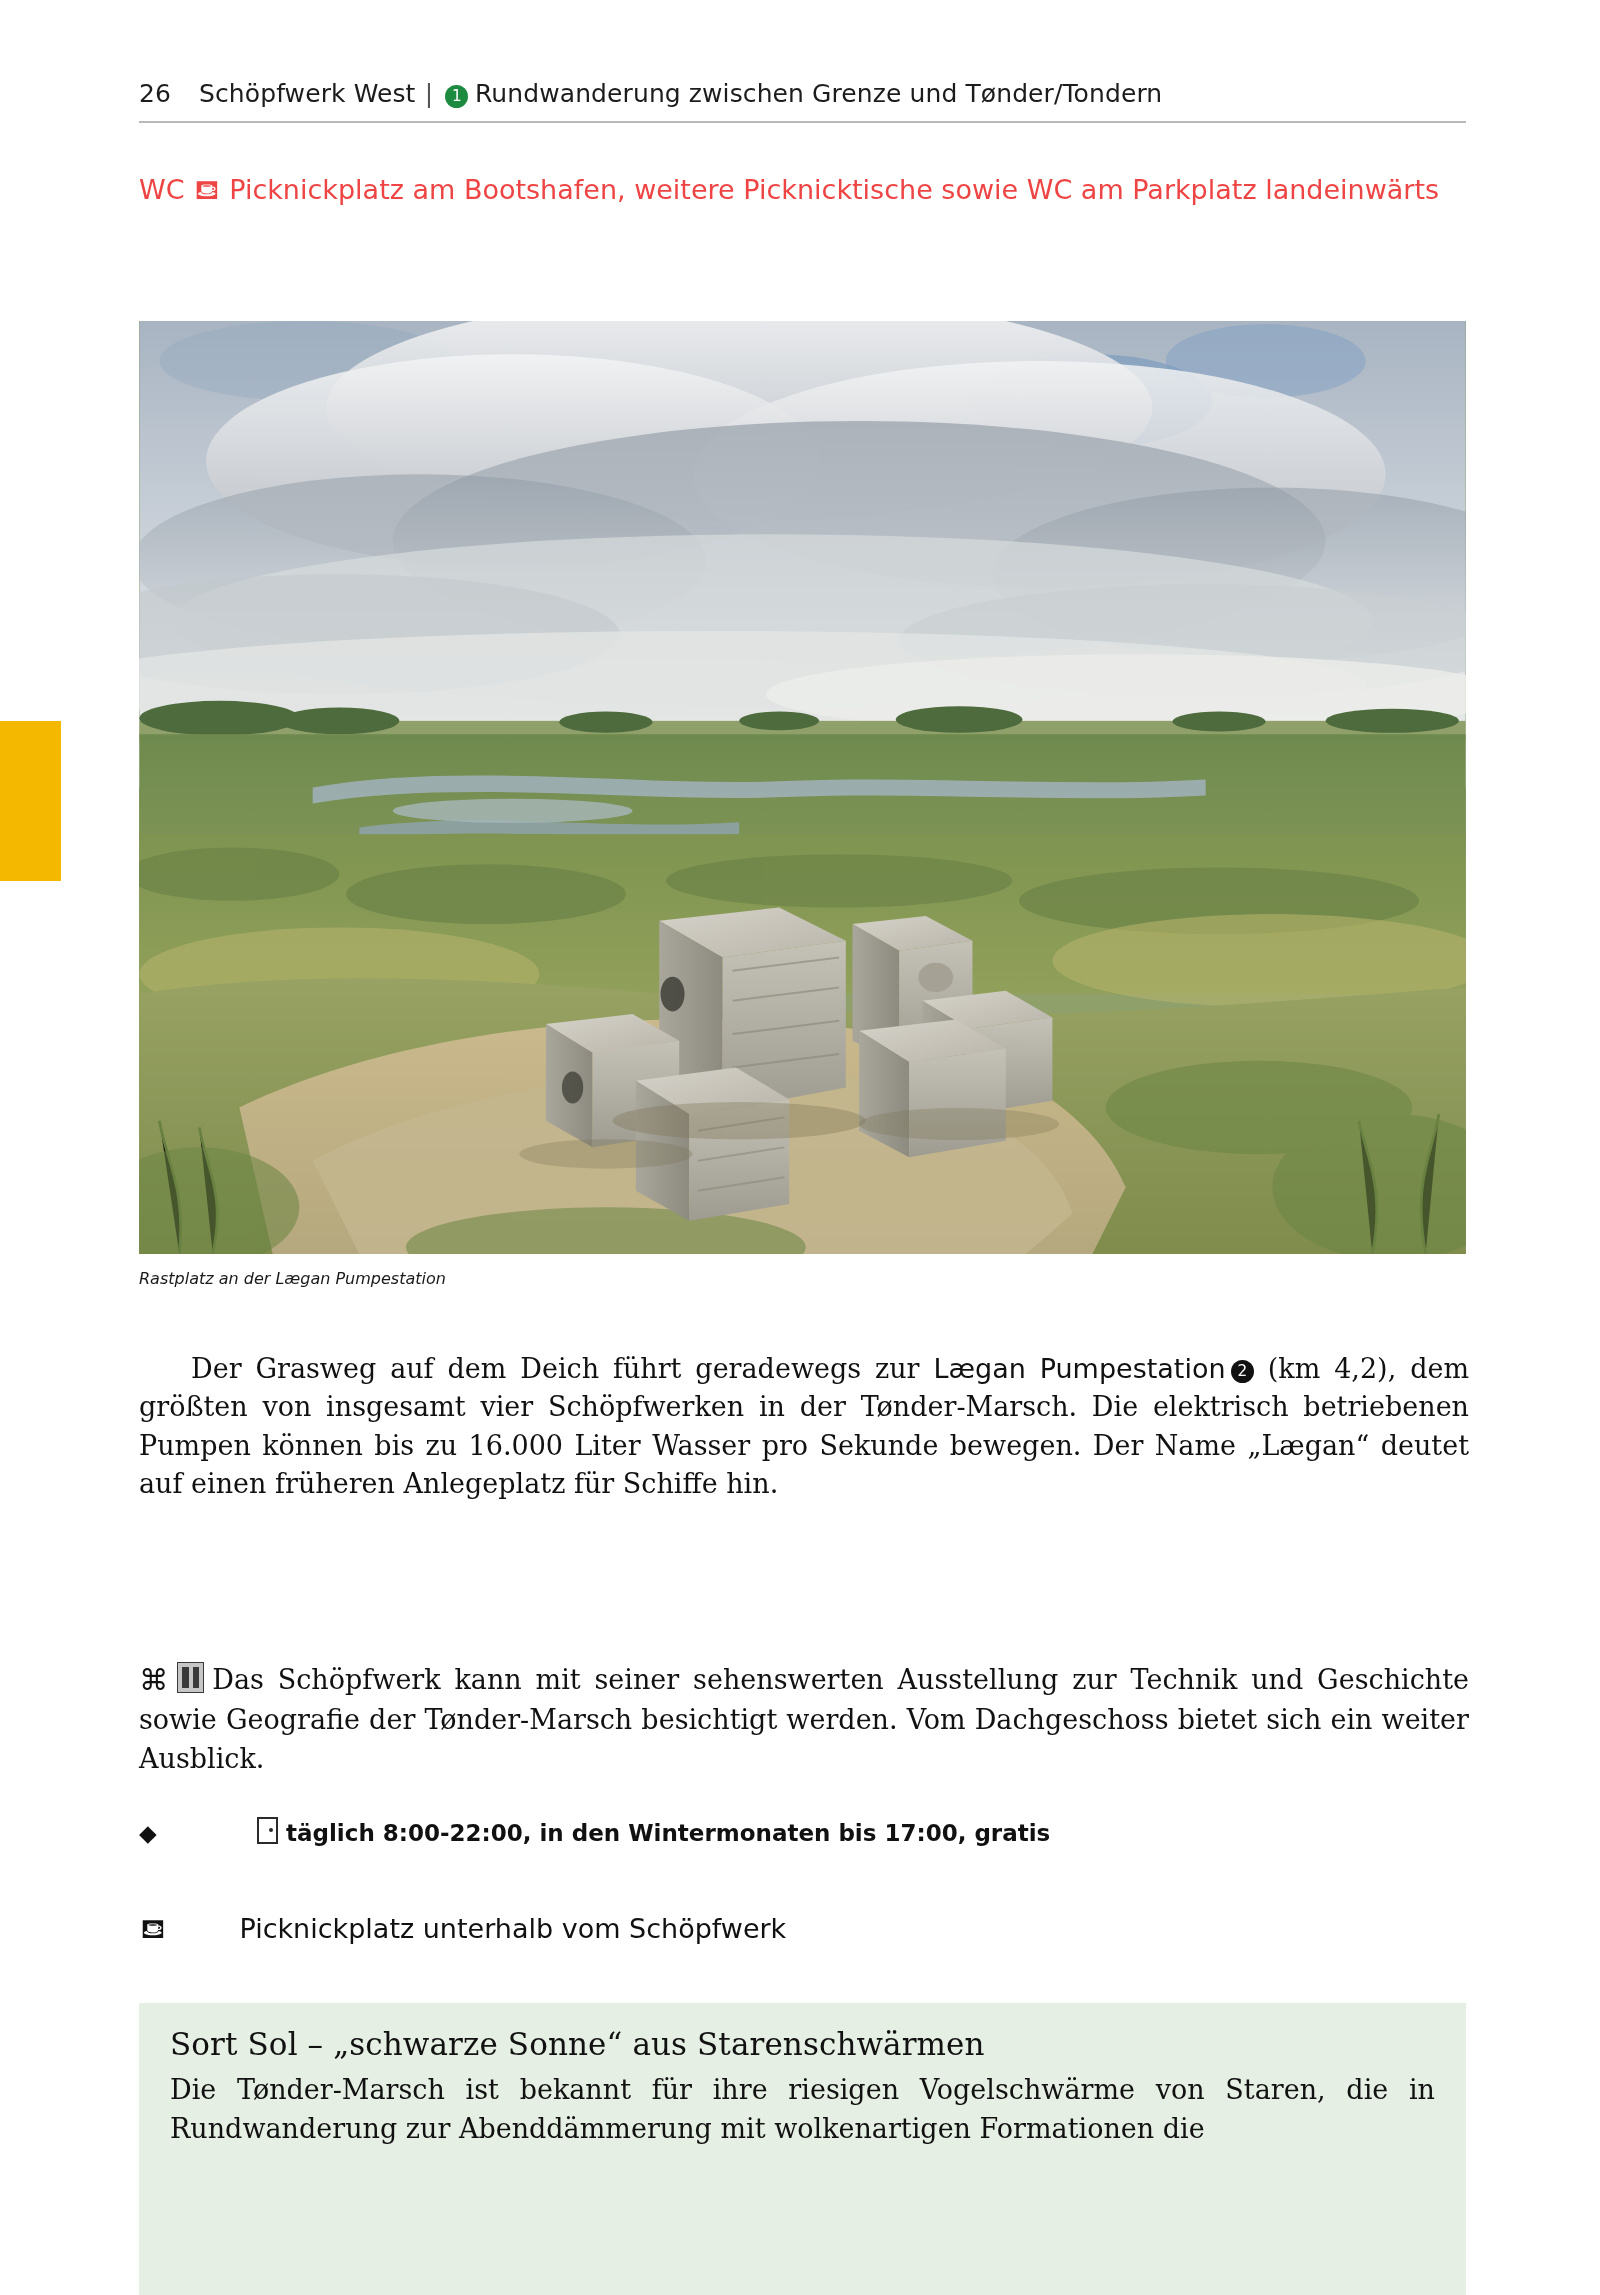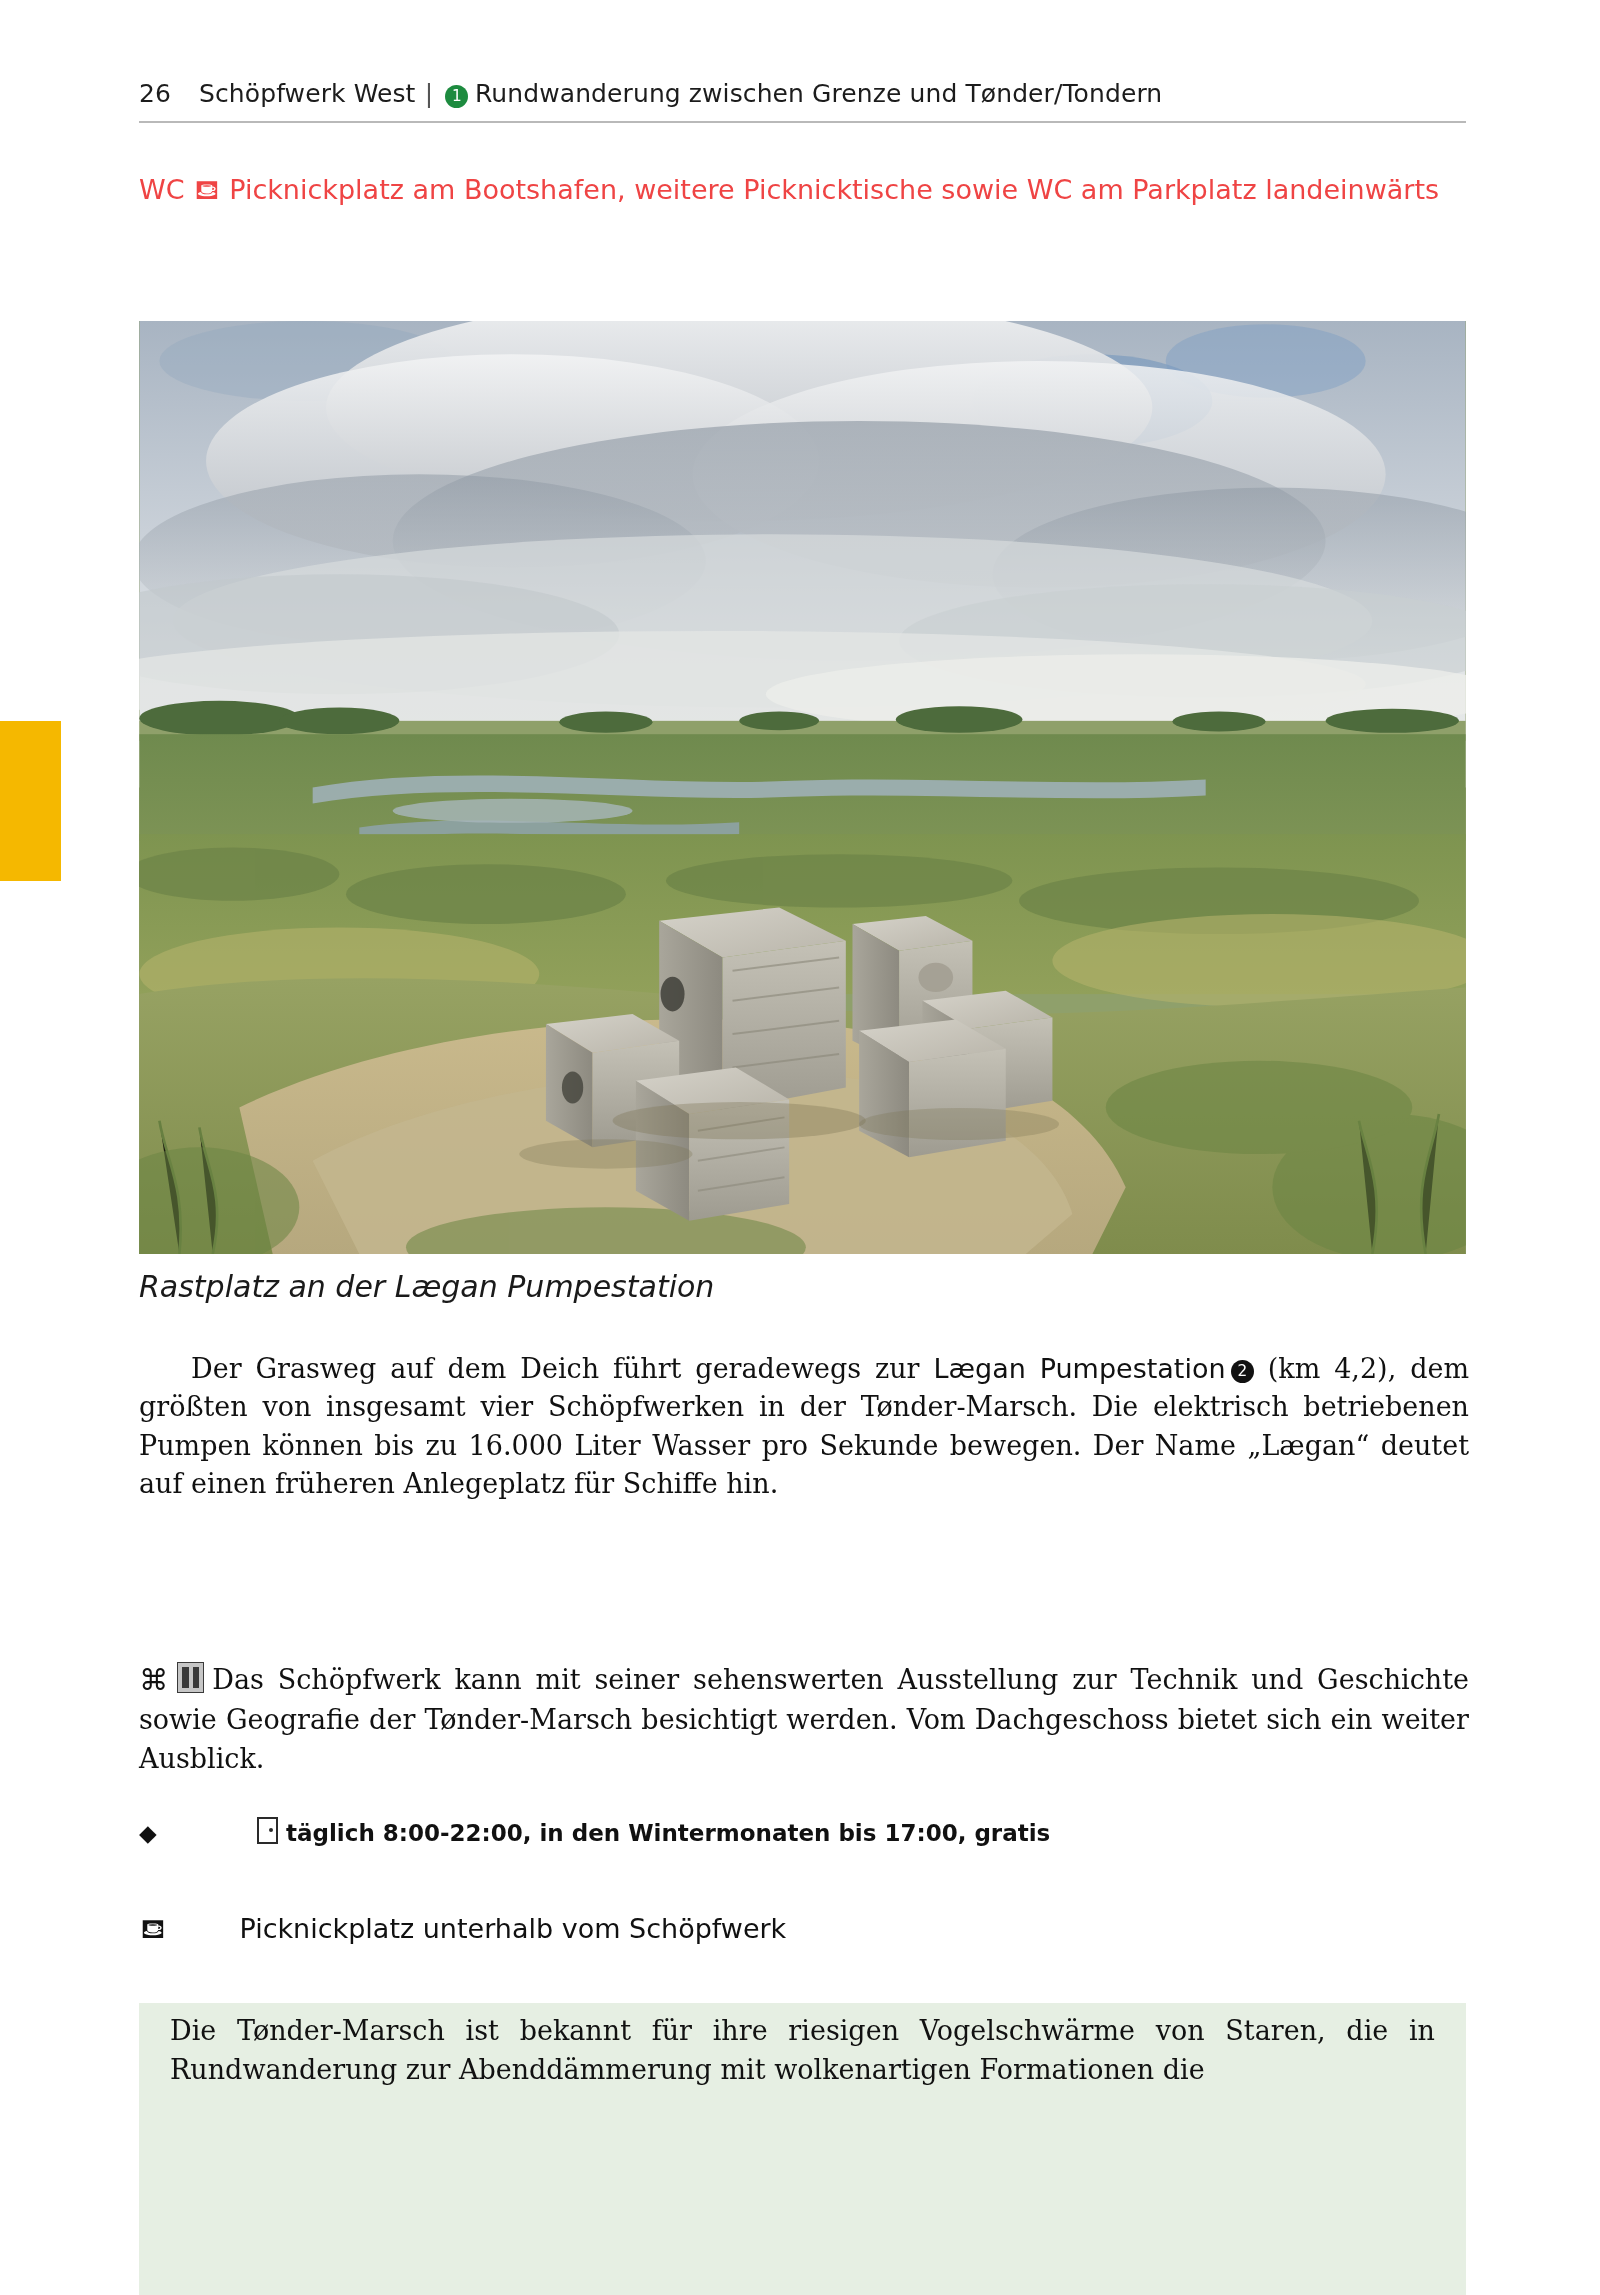--- a/index.html
+++ b/index.html
@@ -110,21 +110,21 @@
     overflow: hidden;
     background: #8fa06b;
   }
   .photo svg { display:block; }
 
   .caption {
     position: absolute;
     left: 139px;
     top: 1269px;
     width: 1327px;
-    font-size: 30px;
+    font-size: 16px;
     font-style: italic;
     color: #1a1a1a;
     font-family: "DejaVu Sans", sans-serif;
   }
 
   
   .para1 {
     left: 139px;
     top: 1350px;
     width: 1330px;
@@ -449,17 +449,18 @@
 
   <div class="txt hours-line">
     <span>◆</span><span class="diamond"></span><span class="sym-door"></span><span>täglich 8:00-22:00, in den Wintermonaten bis 17:00, gratis</span>
   </div>
 
   <div class="txt picnic-line">
     <span class="icon-picnic">⛾</span><span class="gap"></span><span>Picknickplatz unterhalb vom Schöpfwerk</span>
   </div>
 
   <div class="infobox">
+    <h2>Sort Sol – „schwarze Sonne“ aus Starenschwärmen</h2>
     <p>Die Tønder-Marsch ist bekannt für ihre riesigen Vogelschwärme von Staren, die in Rundwanderung zur Abenddämmerung mit wolkenartigen Formationen die</p>
   </div>
 
 </div>
 
 
 </body></html>

